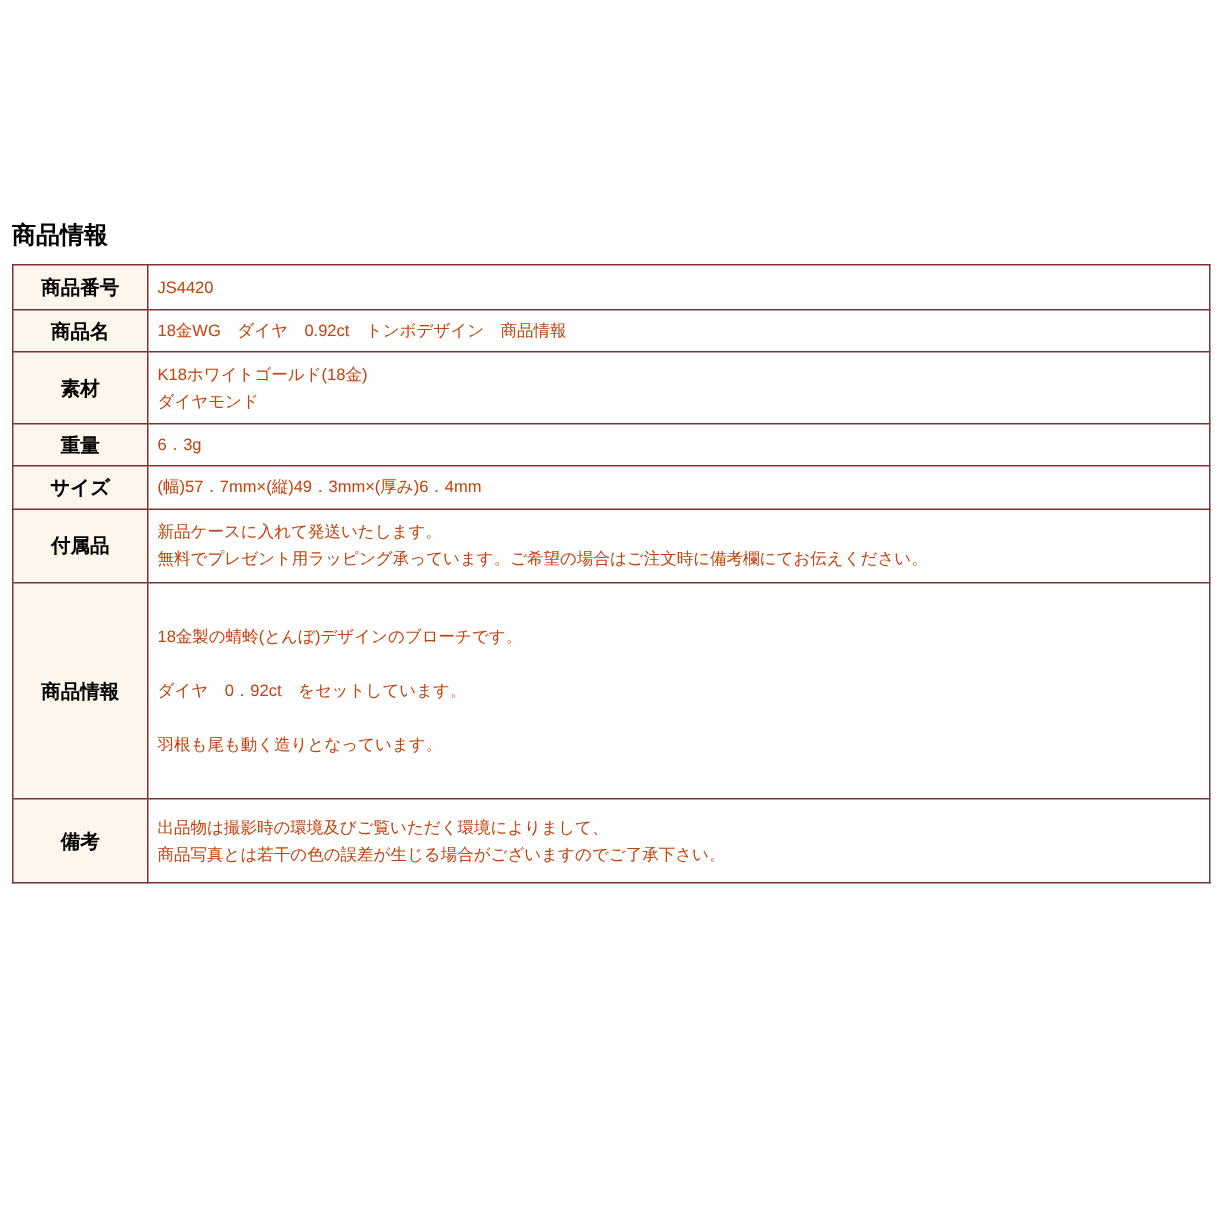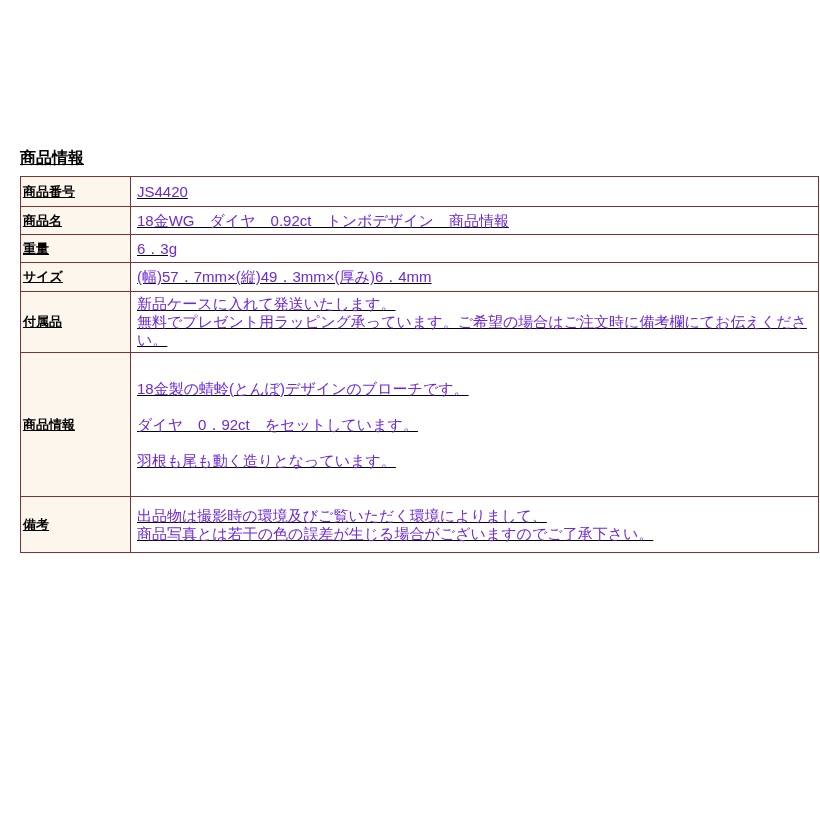--- a/index.html
+++ b/index.html
@@ -13,61 +13,60 @@
     color: #000000;
   }
   .page {
     position: relative;
     width: 820px;
     height: 820px;
     overflow: hidden;
   }
   .content {
     position: absolute;
-    left: 20px;
+    left: 8px;
     top: 148px;
     width: 800px;
-    text-decoration: underline;
   }
   .section-title {
     font-size: 16px;
     font-weight: bold;
     color: #000000;
     line-height: 20px;
     margin: 0 0 8px 0;
   }
   table.product-table {
     border-collapse: collapse;
     width: 799px;
     table-layout: fixed;
   }
   table.product-table th,
   table.product-table td {
     border: 1px solid #7b3333;
   }
   table.product-table th {
-    width: 110px;
+    width: 90px;
     background: #fdf6ec;
     font-size: 13px;
     font-weight: bold;
-    text-align: left;
+    text-align: center;
     vertical-align: middle;
     padding: 2px;
     color: #000000;
   }
   table.product-table td {
     background: #ffffff;
-    font-size: 15px;
+    font-size: 11px;
     font-weight: normal;
     text-align: left;
     vertical-align: middle;
     padding: 3px 6px;
     line-height: 18px;
     white-space: pre-line;
-    color: #6d28d9;
+    color: #c2410c;
   }
   tr.r0 { height: 30px; }
   tr.r1 { height: 28px; }
   tr.r2 { height: 48px; }
   tr.r3 { height: 28px; }
   tr.r4 { height: 29px; }
   tr.r5 { height: 49px; }
   tr.r6 { height: 44px; }
   tr.r7 { height: 144px; }
   tr.r8 { height: 56px; }
@@ -80,20 +79,25 @@
     <h2 class="section-title">商品情報</h2>
     <table class="product-table">
       <tbody>
         <tr class="r0">
           <th>商品番号</th>
           <td>JS4420</td>
         </tr>
         <tr class="r1">
           <th>商品名</th>
           <td>18金WG　ダイヤ　0.92ct　トンボデザイン　商品情報</td>
+        </tr>
+        <tr class="r2">
+          <th>素材</th>
+          <td>K18ホワイトゴールド(18金)
+ダイヤモンド</td>
         </tr>
         <tr class="r3">
           <th>重量</th>
           <td>6．3g</td>
         </tr>
         <tr class="r4">
           <th>サイズ</th>
           <td>(幅)57．7mm×(縦)49．3mm×(厚み)6．4mm</td>
         </tr>
         <tr class="r5">

